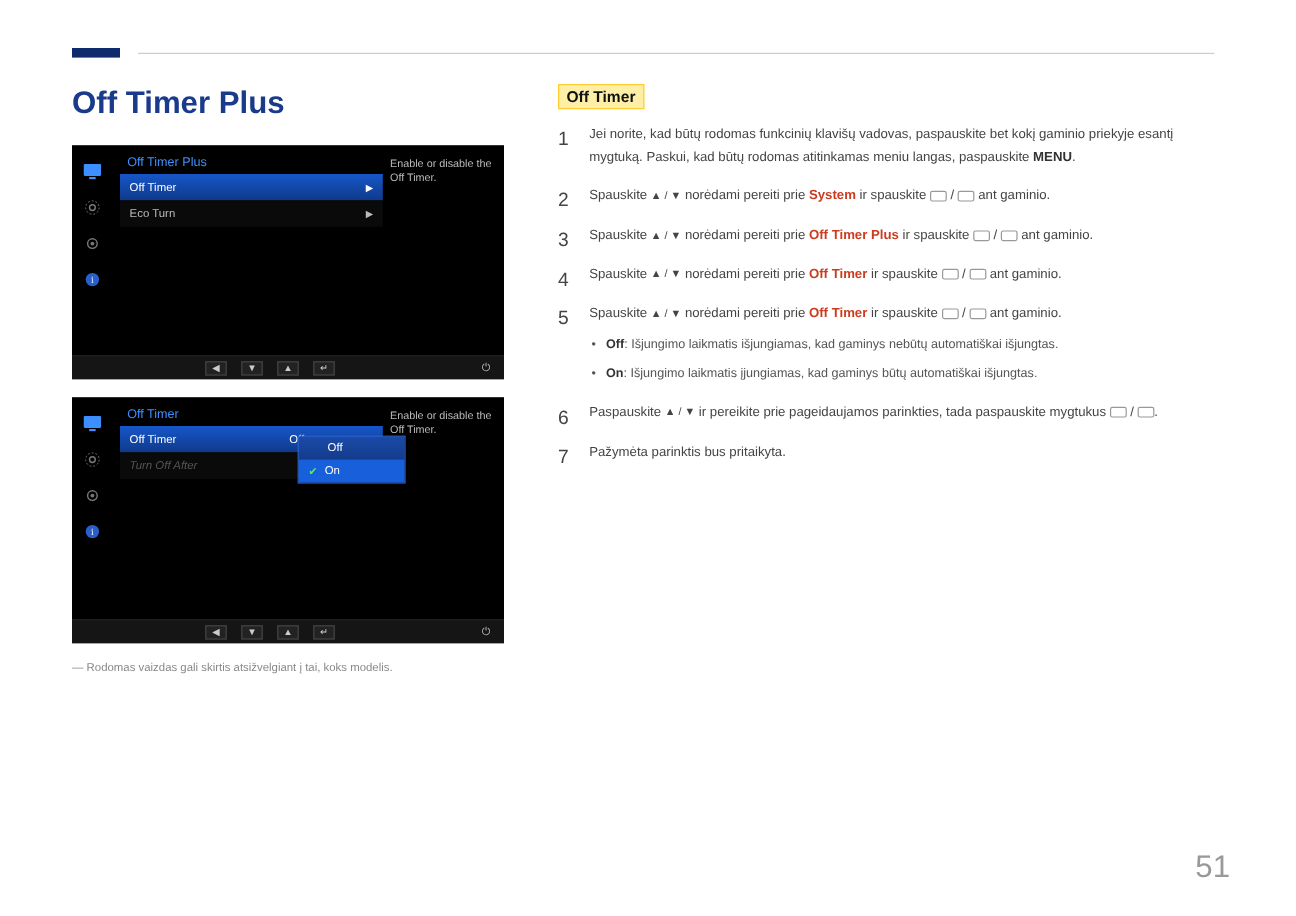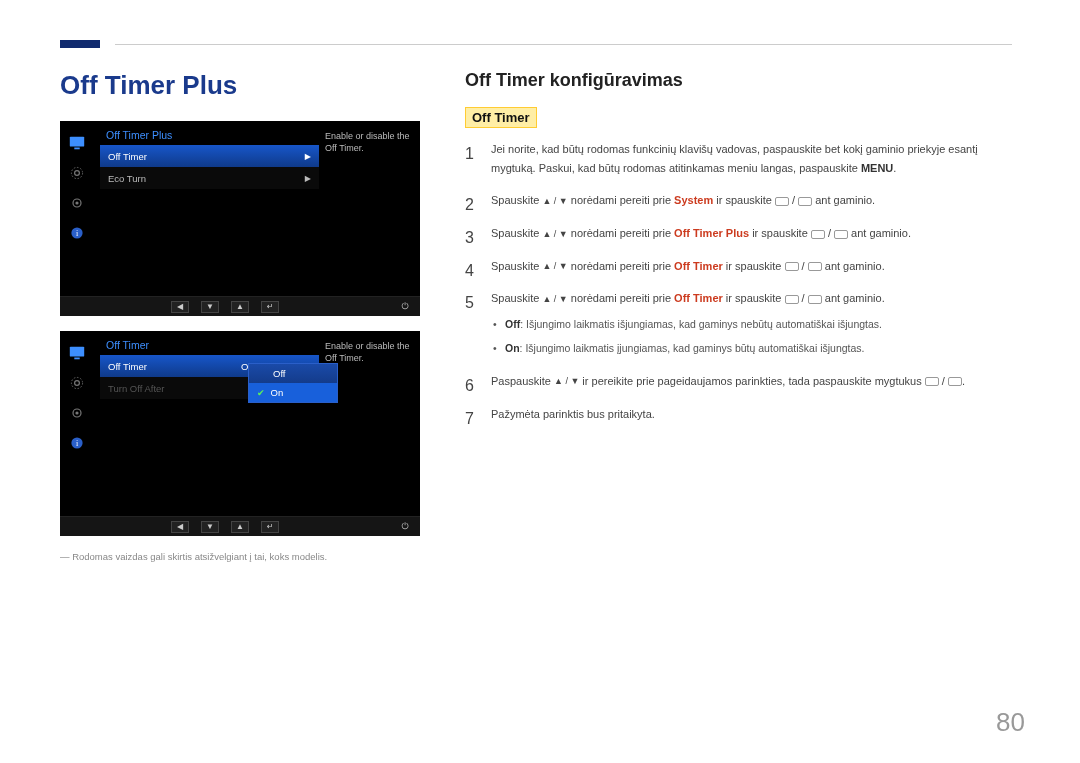--- a/index.html
+++ b/index.html
@@ -82,21 +82,21 @@
     padding: 0 8px;
     background: #0a0a0a;
     color: #bbb;
   }
   .osd-row.sel {
     background: linear-gradient(#1756c9,#0f3a8a);
     color: #fff;
   }
   .osd-row .label { flex: 1; }
   .osd-row .arrow { font-size: 8px; }
-  .osd-row.dim { color: #555; }
+  .osd-row.dim { color: #555; font-style: italic; }
   .osd-desc {
     width: 95px;
     font-size: 9px;
     color: #bbb;
     line-height: 1.3;
     padding: 10px 6px 0 0;
   }
   .osd-bottom {
     position: absolute;
     bottom: 0; left: 0; right: 0;
@@ -339,21 +339,20 @@
             <span class="nav-btn">↵</span>
           </div>
           <div class="pwr">⏻</div>
         </div>
       </div>
 
       <p class="footnote">― Rodomas vaizdas gali skirtis atsižvelgiant į tai, koks modelis.</p>
     </div>
 
     <div class="right-col">
-      <h2 class="section-title">Off Timer konfigūravimas</h2>
       <span class="sub-label">Off Timer</span>
 
       <ol class="steps">
         <li>
           <span>Jei norite, kad būtų rodomas funkcinių klavišų vadovas, paspauskite bet kokį gaminio priekyje esantį mygtuką. Paskui, kad būtų rodomas atitinkamas meniu langas, paspauskite </span><span class="bold-dark">MENU</span><span>.</span>
         </li>
         <li>
           <span>Spauskite </span><span class="mini-icon">▲ / ▼</span><span> norėdami pereiti prie </span><span class="bold-blue">System</span><span> ir spauskite </span><span class="mini-btn"></span> / <span class="mini-btn ret"></span><span> ant gaminio.</span>
         </li>
         <li>
@@ -373,13 +372,13 @@
           <span>Paspauskite </span><span class="mini-icon">▲ / ▼</span><span> ir pereikite prie pageidaujamos parinkties, tada paspauskite mygtukus </span><span class="mini-btn"></span> / <span class="mini-btn ret"></span><span>.</span>
         </li>
         <li>
           <span>Pažymėta parinktis bus pritaikyta.</span>
         </li>
       </ol>
     </div>
   </div>
 </div>
 
-<div class="page-num">80</div>
+<div class="page-num">51</div>
 
 </body></html>

